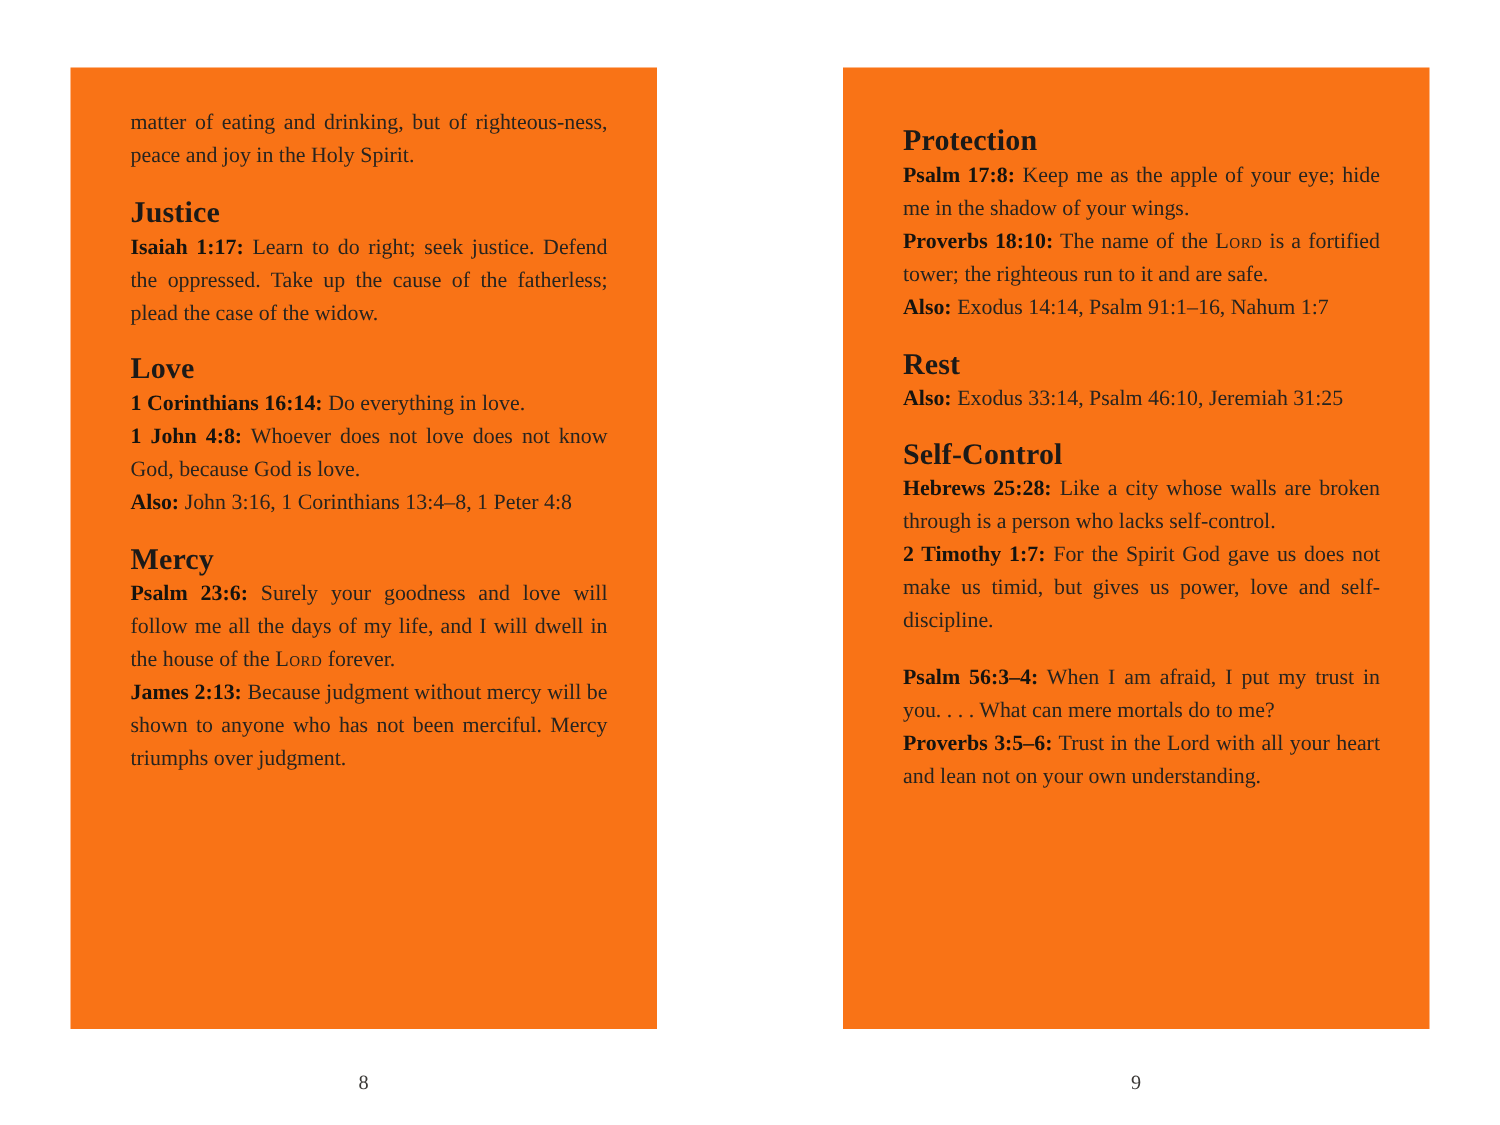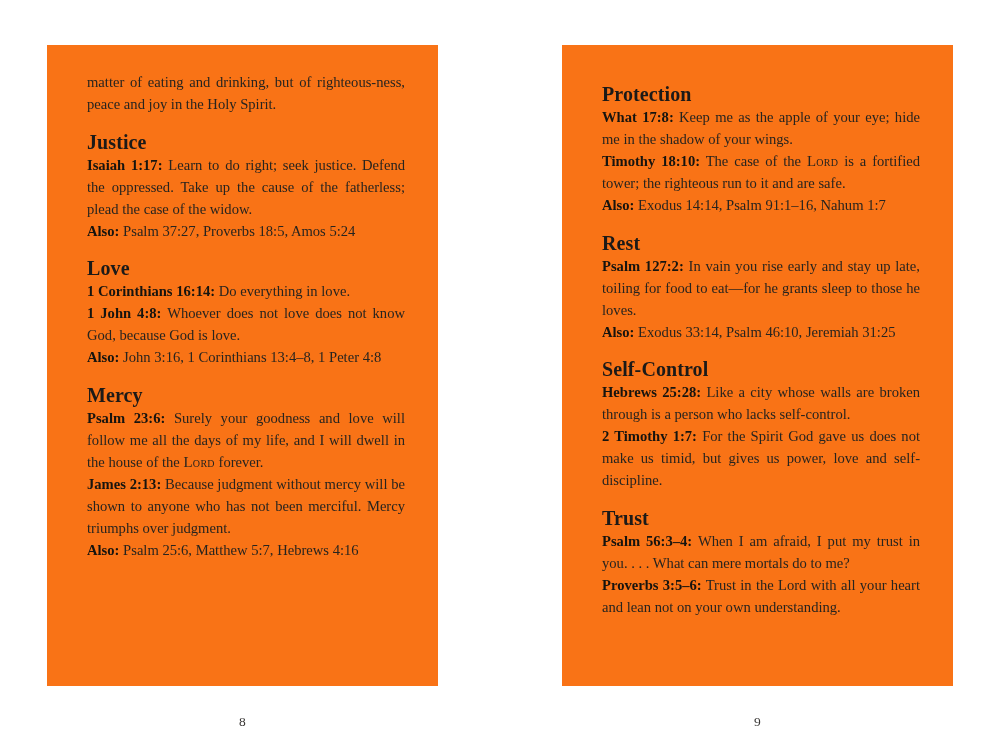--- a/index.html
+++ b/index.html
@@ -104,65 +104,61 @@
   <div class="page-wrap">
     <div class="page">
 
       <div class="section first-top">
         <p class="verse"><span>matter of eating and drinking, but of righteous-ness, peace and joy in the Holy Spirit.</span></p>
       </div>
 
       <div class="section">
         <h2 class="section-heading">Justice</h2>
         <p class="verse"><span class="ref">Isaiah 1:17:</span><span> Learn to do right; seek justice. Defend the oppressed. Take up the cause of the fatherless; plead the case of the widow.</span></p>
-        <p class="verse ragged also"><span class="ref">Also:</span><span> Psalm 37:27, Proverbs 18:5, Amos 5:24</span></p>
       </div>
 
       <div class="section">
         <h2 class="section-heading">Love</h2>
         <p class="verse ragged"><span class="ref">1 Corinthians 16:14:</span><span> Do everything in love.</span></p>
         <p class="verse"><span class="ref">1 John 4:8:</span><span> Whoever does not love does not know God, because God is love.</span></p>
         <p class="verse ragged also"><span class="ref">Also:</span><span> John 3:16, 1 Corinthians 13:4–8, 1 Peter 4:8</span></p>
       </div>
 
       <div class="section">
         <h2 class="section-heading">Mercy</h2>
         <p class="verse"><span class="ref">Psalm 23:6:</span><span> Surely your goodness and love will follow me all the days of my life, and I will dwell in the house of the </span><span class="smallcaps">Lord</span><span> forever.</span></p>
         <p class="verse"><span class="ref">James 2:13:</span><span> Because judgment without mercy will be shown to anyone who has not been merciful. Mercy triumphs over judgment.</span></p>
-        <p class="verse ragged also"><span class="ref">Also:</span><span> Psalm 25:6, Matthew 5:7, Hebrews 4:16</span></p>
       </div>
 
     </div>
     <div class="page-number">8</div>
   </div>
 
   <div class="page-wrap">
     <div class="page">
 
       <div class="section">
         <h2 class="section-heading">Protection</h2>
-        <p class="verse"><span class="ref">What 17:8:</span><span> Keep me as the apple of your eye; hide me in the shadow of your wings.</span></p>
-        <p class="verse"><span class="ref">Timothy 18:10:</span><span> The case of the </span><span class="smallcaps">Lord</span><span> is a fortified tower; the righteous run to it and are safe.</span></p>
+        <p class="verse"><span class="ref">Psalm 17:8:</span><span> Keep me as the apple of your eye; hide me in the shadow of your wings.</span></p>
+        <p class="verse"><span class="ref">Proverbs 18:10:</span><span> The name of the </span><span class="smallcaps">Lord</span><span> is a fortified tower; the righteous run to it and are safe.</span></p>
         <p class="verse ragged also"><span class="ref">Also:</span><span> Exodus 14:14, Psalm 91:1–16, Nahum 1:7</span></p>
       </div>
 
       <div class="section">
         <h2 class="section-heading">Rest</h2>
-        <p class="verse"><span class="ref">Psalm 127:2:</span><span> In vain you rise early and stay up late, toiling for food to eat—for he grants sleep to those he loves.</span></p>
         <p class="verse ragged also"><span class="ref">Also:</span><span> Exodus 33:14, Psalm 46:10, Jeremiah 31:25</span></p>
       </div>
 
       <div class="section">
         <h2 class="section-heading">Self-Control</h2>
         <p class="verse"><span class="ref">Hebrews 25:28:</span><span> Like a city whose walls are broken through is a person who lacks self-control.</span></p>
         <p class="verse"><span class="ref">2 Timothy 1:7:</span><span> For the Spirit God gave us does not make us timid, but gives us power, love and self-discipline.</span></p>
       </div>
 
       <div class="section">
-        <h2 class="section-heading">Trust</h2>
         <p class="verse"><span class="ref">Psalm 56:3–4:</span><span> When I am afraid, I put my trust in you. . . . What can mere mortals do to me?</span></p>
         <p class="verse"><span class="ref">Proverbs 3:5–6:</span><span> Trust in the Lord with all your heart and lean not on your own understanding.</span></p>
       </div>
 
     </div>
     <div class="page-number">9</div>
   </div>
 
 </div>
 

